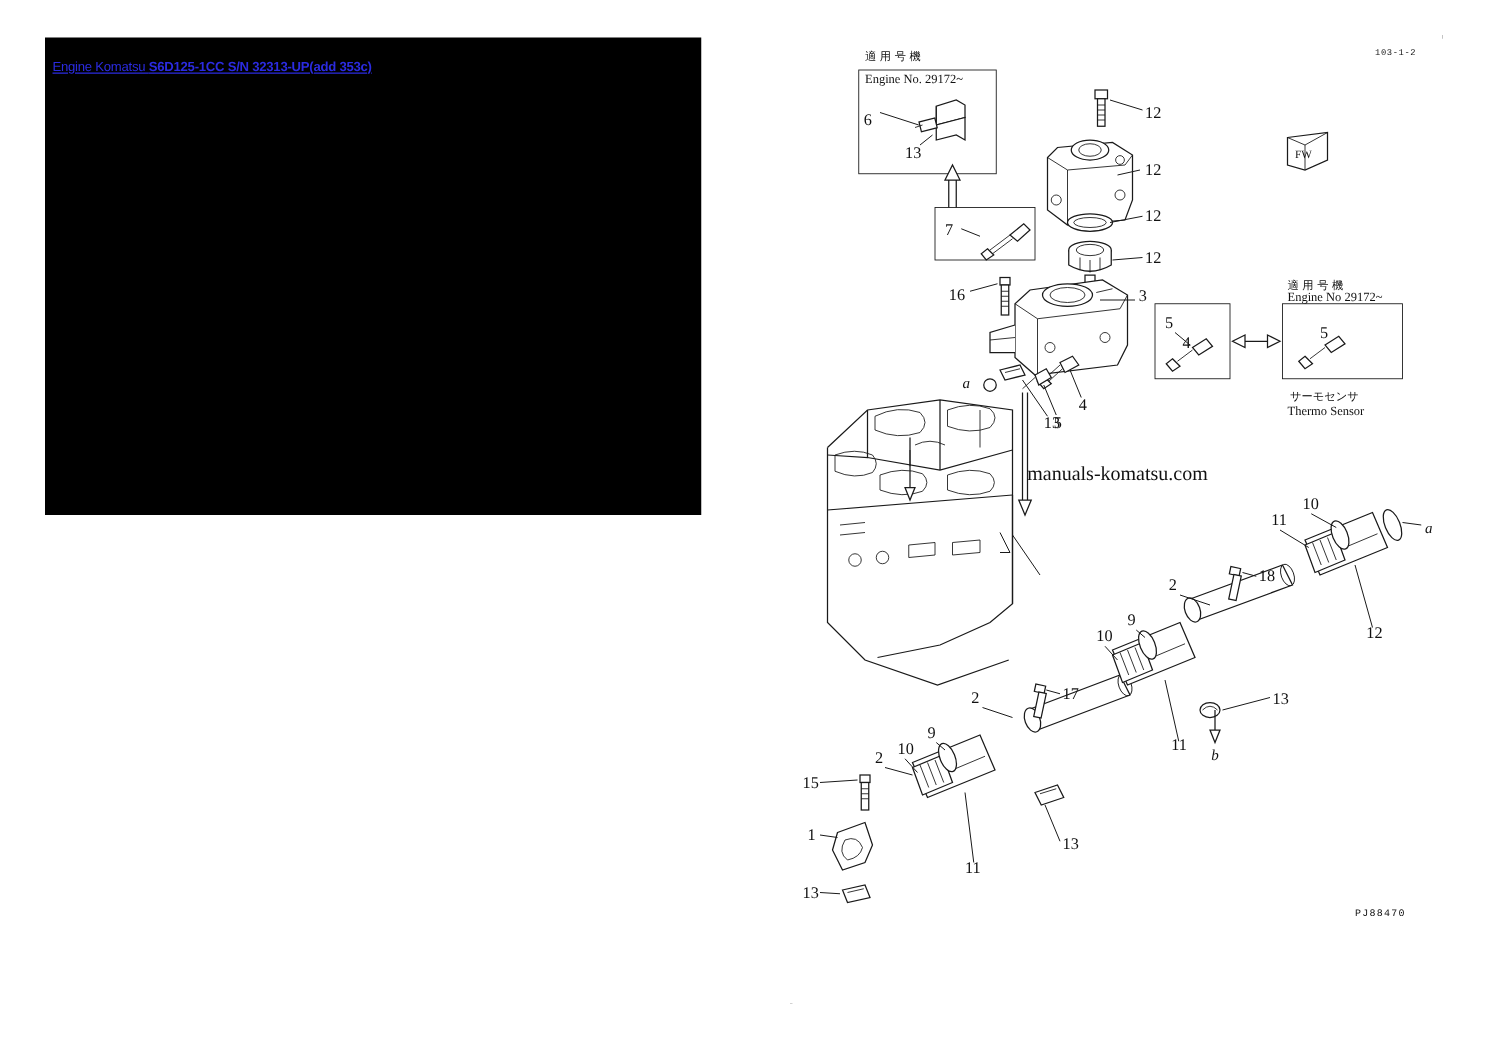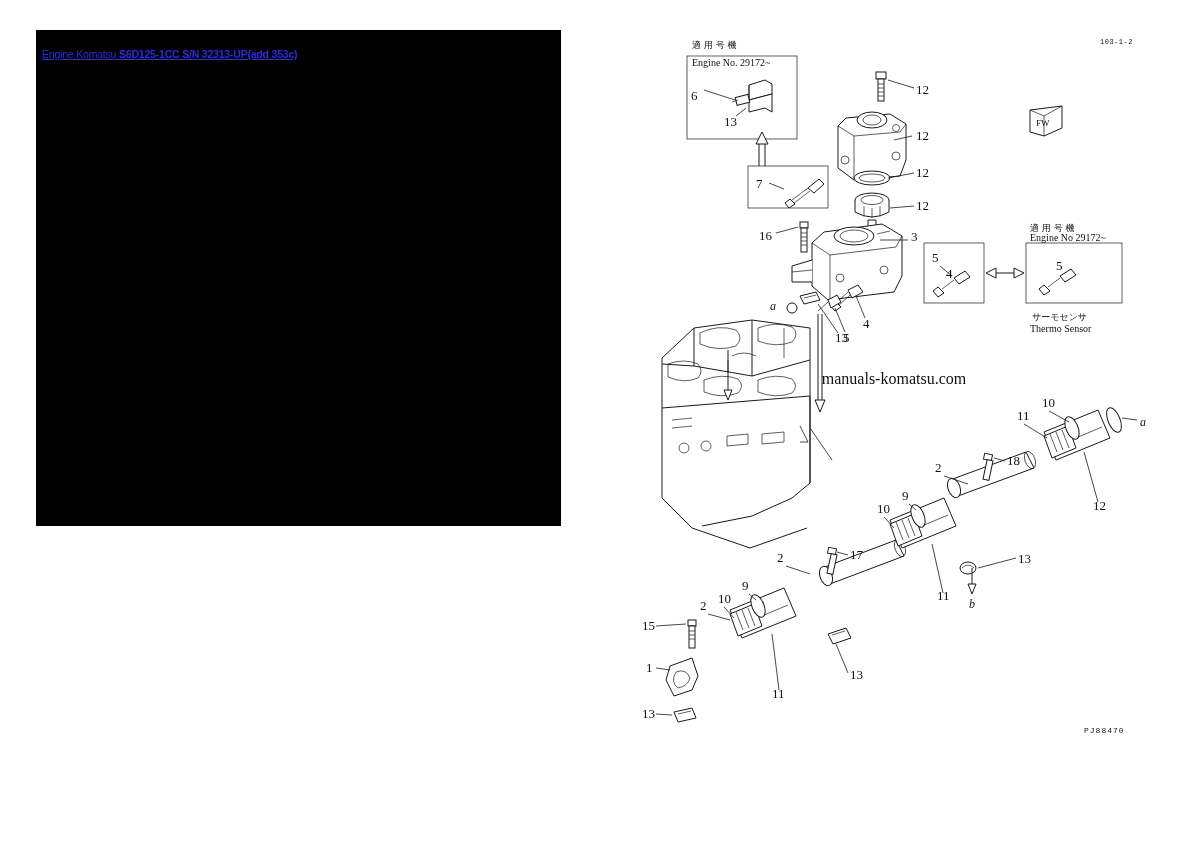--- a/index.html
+++ b/index.html
@@ -14,21 +14,21 @@
     font-family: "Liberation Sans", sans-serif;
     overflow: hidden;
   }
 
   
   #left-panel {
     position: absolute;
     left: 36px;
     top: 30px;
     width: 525px;
-    height: 496px;
+    height: 382px;
     background: #000000;
   }
   #left-title-link {
     position: absolute;
     left: 6px;
     top: 18px;
     font-size: 10.5px;
     color: #2b2be0;
     text-decoration: underline;
     white-space: nowrap;

